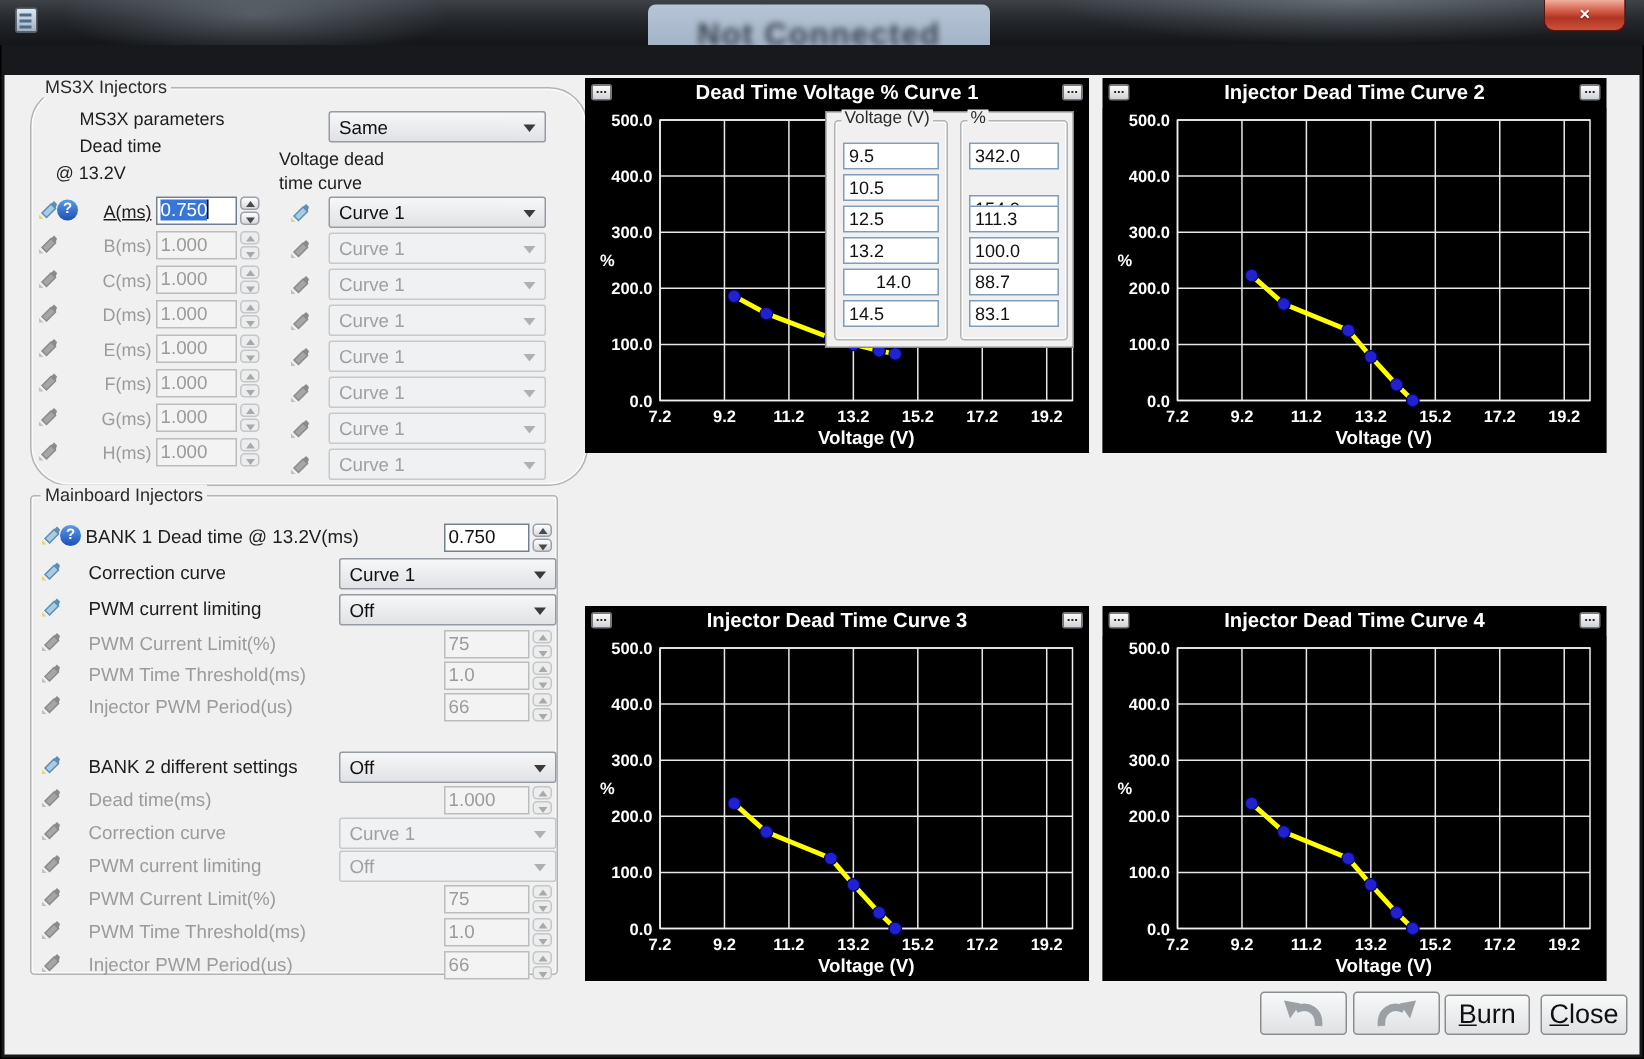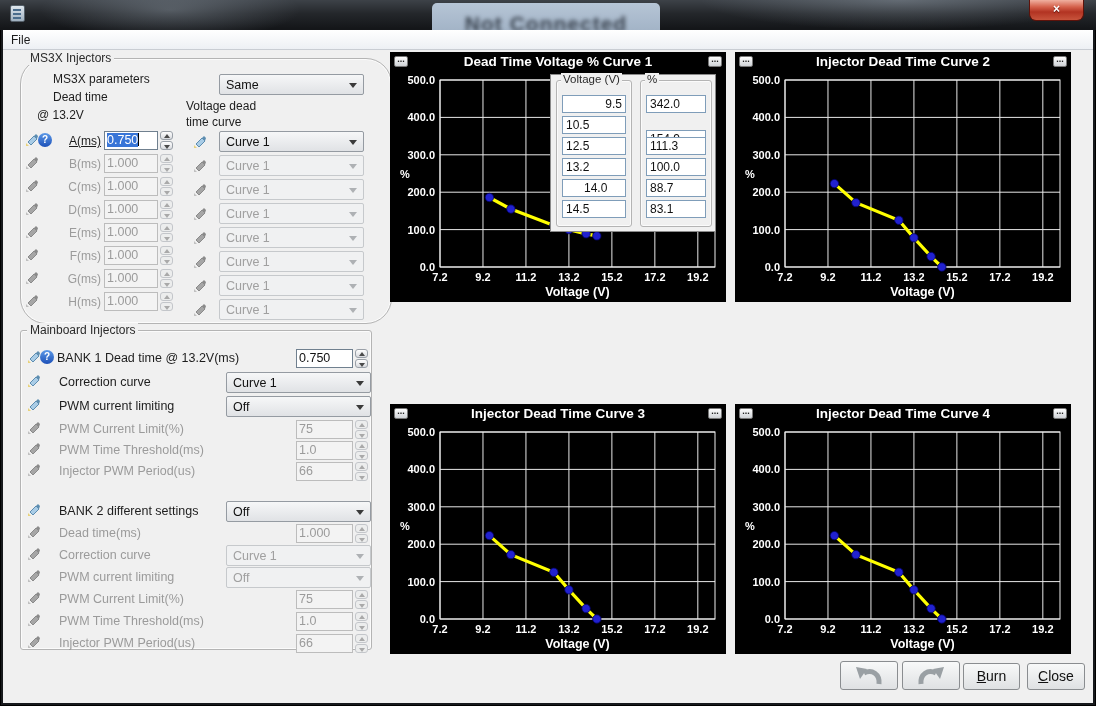--- a/index.html
+++ b/index.html
@@ -77,41 +77,38 @@
     background:#f0f0f0;border:1px solid #8a8a8a;}
   .ed-group{position:absolute;top:5px;height:147px;border:1px solid #b4b4b4;border-radius:3px;
     box-shadow:inset 0 0 0 1px #fbfbfb;}
   .ed-group>.gb-title{position:absolute;top:-8px;left:4px;background:#f0f0f0;padding:0 2px;
     font-size:11.5px;color:#2b2b2b;white-space:nowrap;}
   .ed-field{position:absolute;left:5px;height:18px;background:#fff;border:1px solid #7f9db9;
     font-size:12px;color:#111;padding:1px 3px;line-height:14px;}
   
   .ftr-btn{position:absolute;border:1px solid #8a8d90;border-radius:3px;
     background:linear-gradient(#f8f9f9,#dfe1e3);text-align:center;}
-  .btn-label{display:inline-block;font-size:14px;color:#111;line-height:24px;}
+  .btn-label{display:inline-block;font-size:18px;color:#111;line-height:24px;}
   .btn-label::first-letter{text-decoration:underline;}
 </style>
 </head>
 <body>
 
 <div id="screen">
 
   <div id="titlebar">
     <div class="tb-glow" style="left:40px;top:-20px;"></div>
     <div class="tb-glow" style="left:700px;top:-30px;width:400px;"></div>
     <div id="app-icon"></div>
     <div id="bg-status">
       <span>Not Connected</span>
     </div>
     <div id="win-close">×</div>
   </div>
 
-  <div id="menubar">
-    <span id="menu-file">File</span>
-  </div>
 
   <div id="client">
 
     <div class="groupbox" id="ms3x-group" style="left:17px;top:8px;width:372px;height:266px;border-radius:26px;">
       <span class="gb-title">MS3X Injectors</span>
       <span class="lbl" style="left:32px;top:13px;">MS3X parameters</span>
       <span class="lbl" style="left:32px;top:31px;">Dead time</span>
       <span class="lbl" style="left:16px;top:49px;">@ 13.2V</span>
       <span class="lbl" style="left:165px;top:40px;">Voltage dead</span>
       <span class="lbl" style="left:165px;top:56px;">time curve</span>
@@ -429,21 +426,21 @@
           <circle cx="99.4140625" cy="125.4734" r="4.2" fill="#2121cf" stroke="#000060" stroke-width="0.8"></circle>
           <circle cx="120.8984375" cy="137.0674" r="4.2" fill="#2121cf" stroke="#000060" stroke-width="0.8"></circle>
           <circle cx="163.8671875" cy="153.37380000000002" r="4.2" fill="#2121cf" stroke="#000060" stroke-width="0.8"></circle>
           <circle cx="178.90624999999997" cy="157.6" r="4.2" fill="#2121cf" stroke="#000060" stroke-width="0.8"></circle>
           <circle cx="196.09375" cy="161.8262" r="4.2" fill="#2121cf" stroke="#000060" stroke-width="0.8"></circle>
           <circle cx="206.8359375" cy="163.9206" r="4.2" fill="#2121cf" stroke="#000060" stroke-width="0.8"></circle>
         </svg>
         <div id="curve-editor">
           <div class="ed-group" style="left: 5px; width: 76px;">
             <span class="gb-title">Voltage (V)</span>
-            <div class="ed-field" style="top: 14px; width: 64px; text-align: right;">9.5</div>
+            <div class="ed-field" style="top: 14px; width: 64px;">9.5</div>
             <div class="ed-field" style="top: 35px; width: 64px;">10.5</div>
             <div class="ed-field" style="top: 56px; width: 64px;">12.5</div>
             <div class="ed-field" style="top: 77px; width: 64px;">13.2</div>
             <div class="ed-field" style="top: 98px; width: 64px; padding-left: 21px;">14.0</div>
             <div class="ed-field" style="top: 119px; width: 64px;">14.5</div>
           </div>
           <div class="ed-group" style="left: 89px; width: 72px;">
             <span class="gb-title">%</span>
             <div class="ed-field" style="top: 14px; width: 60px;">342.0</div>
             <div class="ed-field" style="top: 49px; width: 60px;">154.9</div>

